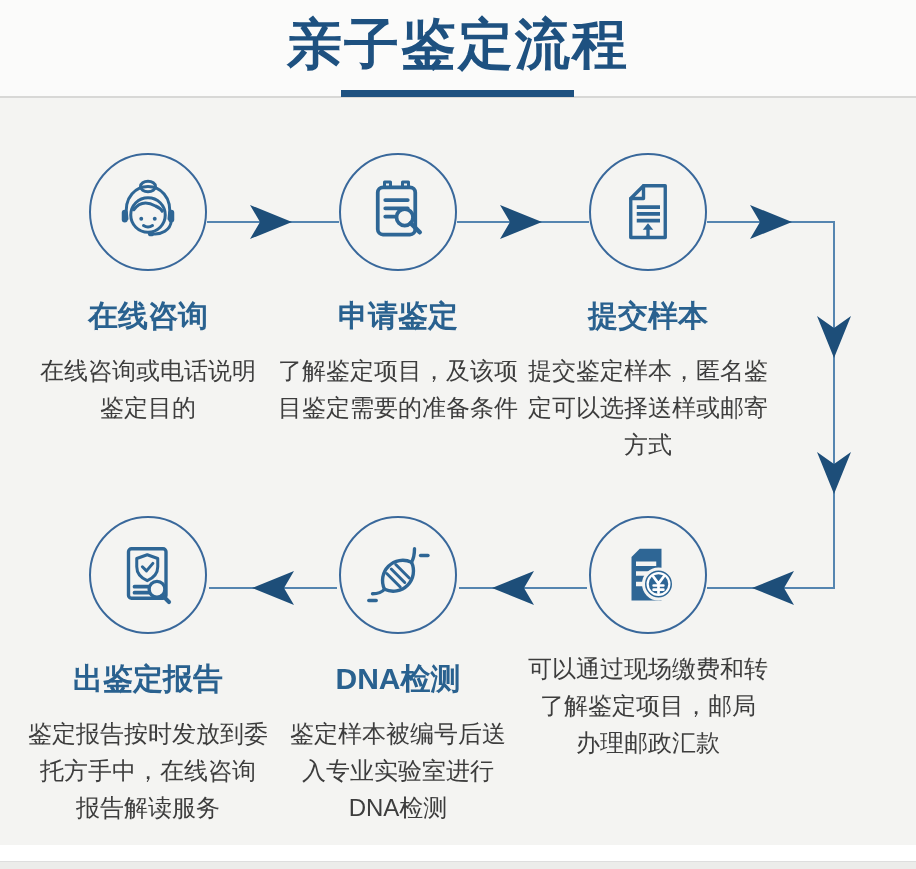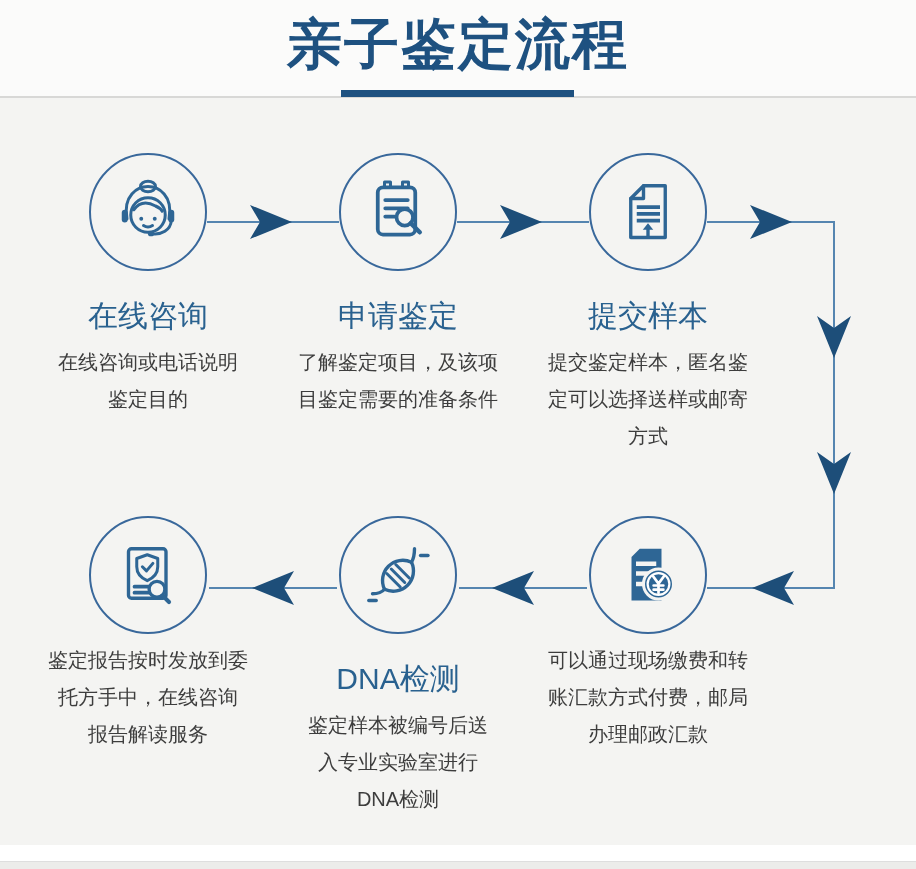--- a/index.html
+++ b/index.html
@@ -44,25 +44,25 @@
   .col2{left:272px;}
   .col3{left:522px;}
   .step-circle{
     width:114px;height:114px;margin:0 auto;border-radius:50%;
     border:2px solid #39689b;display:flex;align-items:center;justify-content:center;
   }
   .step-icon{display:block;}
   .icon-stroke{stroke:var(--icon-color,#2e6695);fill:none;stroke-linecap:round;stroke-linejoin:round;}
   .icon-fill{fill:var(--icon-color,#2e6695);stroke:none;}
   .step-title{
-    margin-top:25px;font-size:30px;line-height:40px;font-weight:normal;
+    margin-top:25px;font-size:30px;line-height:40px;font-weight:bold;
     color:var(--step-title-color,#29618f);
   }
   .step-desc{
-    margin-top:8px;font-size:20px;line-height:37px;
+    margin-top:16px;font-size:24px;line-height:37px;
     color:var(--body-color,#3d3d3d);white-space:pre-line;
   }
 </style>
 </head>
 <body>
 
 <div class="page">
 
   <div class="top-band">
     <div class="page-title">亲子鉴定流程</div>
@@ -155,21 +155,21 @@
           <rect x="32" y="30" width="27" height="6"></rect>
           <rect x="32" y="43" width="27" height="6"></rect>
           <rect x="32" y="57" width="10" height="6"></rect>
         </g>
         <circle cx="62" cy="60" r="20" fill="#2e6695" stroke="#f4f4f2" stroke-width="4"></circle>
         <circle cx="62" cy="60" r="14.5" fill="none" stroke="#ffffff" stroke-width="3"></circle>
         <path d="M55 50 L62 59.5 L69 50 M62 59.5 V72 M55.5 62 H68.5 M55.5 67.5 H68.5" fill="none" stroke="#ffffff" stroke-width="3.6" stroke-linecap="round"></path>
       </svg>
     </div>
     <div class="step-desc">可以通过现场缴费和转
-账汇款方式付费，邮局
+了解鉴定项目，邮局
 办理邮政汇款</div>
   </div>
 
   <div class="step row2 col2">
     <div class="step-circle">
       <svg class="step-icon" width="72" height="72" viewBox="0 0 96 96">
         <g class="icon-stroke" stroke-width="4.5">
           <path d="M30 67 A27 27 0 0 1 66 31"></path>
           <path d="M30 67 A27 27 0 0 0 66 31"></path>
           <path d="M33 46 L51 64 M39 40 L57 58 M45 34 L63 52" stroke-width="4"></path>
@@ -192,20 +192,21 @@
         <g class="icon-stroke">
           <rect x="22" y="13" width="50" height="66" rx="4" stroke-width="4.5"></rect>
           <path d="M47 21 L61 26 V37 C61 47 55 52 47 55.5 C39 52 33 47 33 37 V26 Z" stroke-width="4"></path>
           <path d="M40.5 37 L46 42.5 L54.5 32.5" stroke-width="4"></path>
           <path d="M30 63.5 H53 M30 71.5 H53" stroke-width="5"></path>
           <circle cx="60" cy="67" r="10.5" stroke-width="4.5" fill="#f4f4f2"></circle>
           <path d="M67.5 75.5 L76 84" stroke-width="5.5"></path>
         </g>
       </svg>
     </div>
+    <div class="step-title">出鉴定报告</div>
     <div class="step-desc">鉴定报告按时发放到委
 托方手中，在线咨询
 报告解读服务</div>
   </div>
 
   <div class="white-gap"></div>
   <div class="footer-band"></div>
 
 </div>
 

